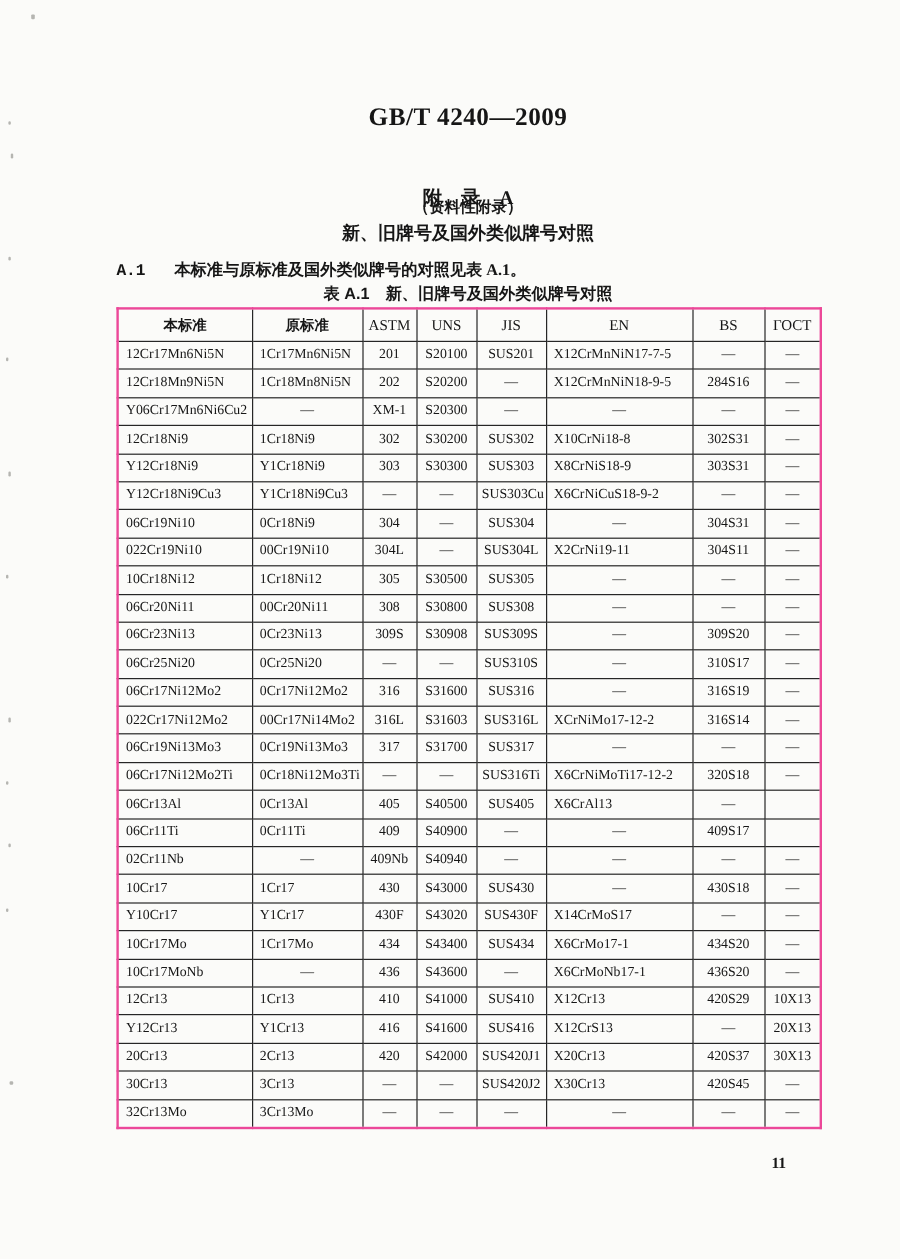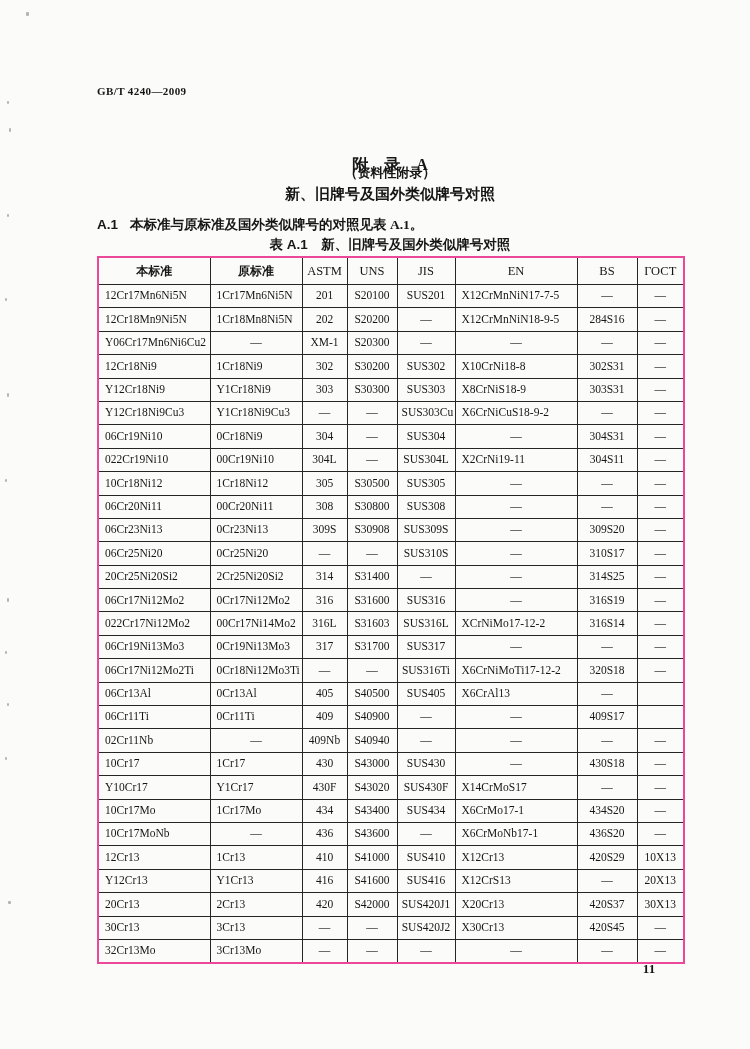--- a/index.html
+++ b/index.html
@@ -7,32 +7,32 @@
     width:750px;height:1049px;
     background:#fbfbf9;
     position:relative;
     overflow:hidden;
     font-family:"Liberation Serif","DejaVu Serif",serif;
     color:#161616;
   }
   .page{position:absolute;inset:0;}
   .doc-code{
     position:absolute;top:85px;left:97px;width:586px;
-    text-align:left;font-weight:700;font-size:11px;letter-spacing:.4px;
+    text-align:center;font-weight:700;font-size:21px;letter-spacing:.4px;
     font-family:"Liberation Serif","DejaVu Serif",serif;
   }
   .centerband{position:absolute;left:97px;width:586px;text-align:center;}
   .appendix-title{top:155px;font-weight:700;font-size:16px;font-family:Liberation Serif, serif;}
   .appendix-note{top:164px;font-weight:700;font-size:13px;font-family:"Liberation Sans","DejaVu Sans",sans-serif;}
   .appendix-heading{top:185px;font-weight:700;font-size:15px;font-family:"Liberation Sans","DejaVu Sans",sans-serif;}
   .clause{
     position:absolute;top:216px;left:97px;width:586px;
     font-size:13.5px;
   }
-  .clause-label{font-weight:700;font-family:Liberation Sans, sans-serif;margin-right:12px;}
+  .clause-label{font-weight:700;font-family:Liberation Mono, monospace;margin-right:24px;}
   .clause-text{font-weight:700;}
   .table-caption{top:236px;font-weight:700;font-size:13.5px;font-family:"Liberation Sans","DejaVu Sans",sans-serif;}
   table.grade-table{
     position:absolute;top:256px;left:97px;width:586px;
     border-collapse:collapse;table-layout:fixed;
     border:2px solid #ec4899;
     font-size:11.5px;
   }
   .grade-table th,.grade-table td{
     border:1.3px solid #262626;
@@ -207,30 +207,20 @@
           <td class="c-left">06Cr25Ni20</td>
           <td class="c-left">0Cr25Ni20</td>
           <td class="c-center">—</td>
           <td class="c-center">—</td>
           <td class="c-center">SUS310S</td>
           <td class="c-center">—</td>
           <td class="c-center">310S17</td>
           <td class="c-center">—</td>
         </tr>
         <tr>
-          <td class="c-left">20Cr25Ni20Si2</td>
-          <td class="c-left">2Cr25Ni20Si2</td>
-          <td class="c-center">314</td>
-          <td class="c-center">S31400</td>
-          <td class="c-center">—</td>
-          <td class="c-center">—</td>
-          <td class="c-center">314S25</td>
-          <td class="c-center">—</td>
-        </tr>
-        <tr>
           <td class="c-left">06Cr17Ni12Mo2</td>
           <td class="c-left">0Cr17Ni12Mo2</td>
           <td class="c-center">316</td>
           <td class="c-center">S31600</td>
           <td class="c-center">SUS316</td>
           <td class="c-center">—</td>
           <td class="c-center">316S19</td>
           <td class="c-center">—</td>
         </tr>
         <tr>

